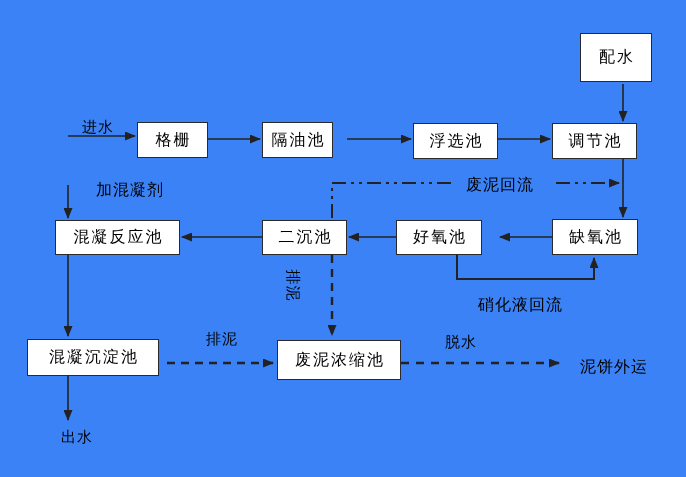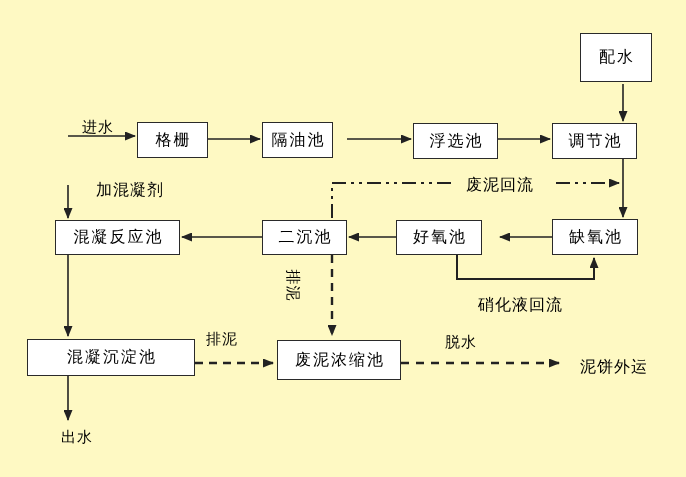--- a/index.html
+++ b/index.html
@@ -4,21 +4,21 @@
 <style>
   html, body {
     margin: 0;
     padding: 0;
     background: #ffffff;
   }
   .stage {
     position: relative;
     width: 686px;
     height: 477px;
-    background: #fef9c3;
+    background: #3b82f6;
     font-family: "DejaVu Sans", sans-serif;
     color: #000;
     overflow: hidden;
   }
   .lines-layer {
     position: absolute;
     left: 0; top: 0;
     width: 686px; height: 477px;
   }
   .node {
@@ -93,21 +93,21 @@
   <div class="node" style="left:552px; top:123px; width:85px;  height:36px;">调节池</div>
 
   <div class="node" style="left:55px;  top:220px; width:125px; height:35px;">混凝反应池</div>
 
   <div class="node" style="left:262px; top:220px; width:85px;  height:35px;">二沉池</div>
 
   <div class="node" style="left:396px; top:220px; width:86px;  height:35px;">好氧池</div>
 
   <div class="node" style="left:552px; top:219px; width:86px;  height:36px;">缺氧池</div>
 
-  <div class="node" style="left:27px;  top:339px; width:168px; height:37px;">混凝沉淀池</div>
+  <div class="node" style="left:27px;  top:339px; width:132px; height:37px;">混凝沉淀池</div>
 
   <div class="node" style="left:277px; top:340px; width:124px; height:40px;">废泥浓缩池</div>
 
   <div class="lbl" style="left:82px;  top:120px; font-size:15px;">进水</div>
 
   <div class="lbl" style="left:96px;  top:182px;">加混凝剂</div>
 
   <div class="lbl" style="left:466px; top:177px;">废泥回流</div>
 
   <div class="lbl" style="left:478px; top:297px;">硝化液回流</div>

